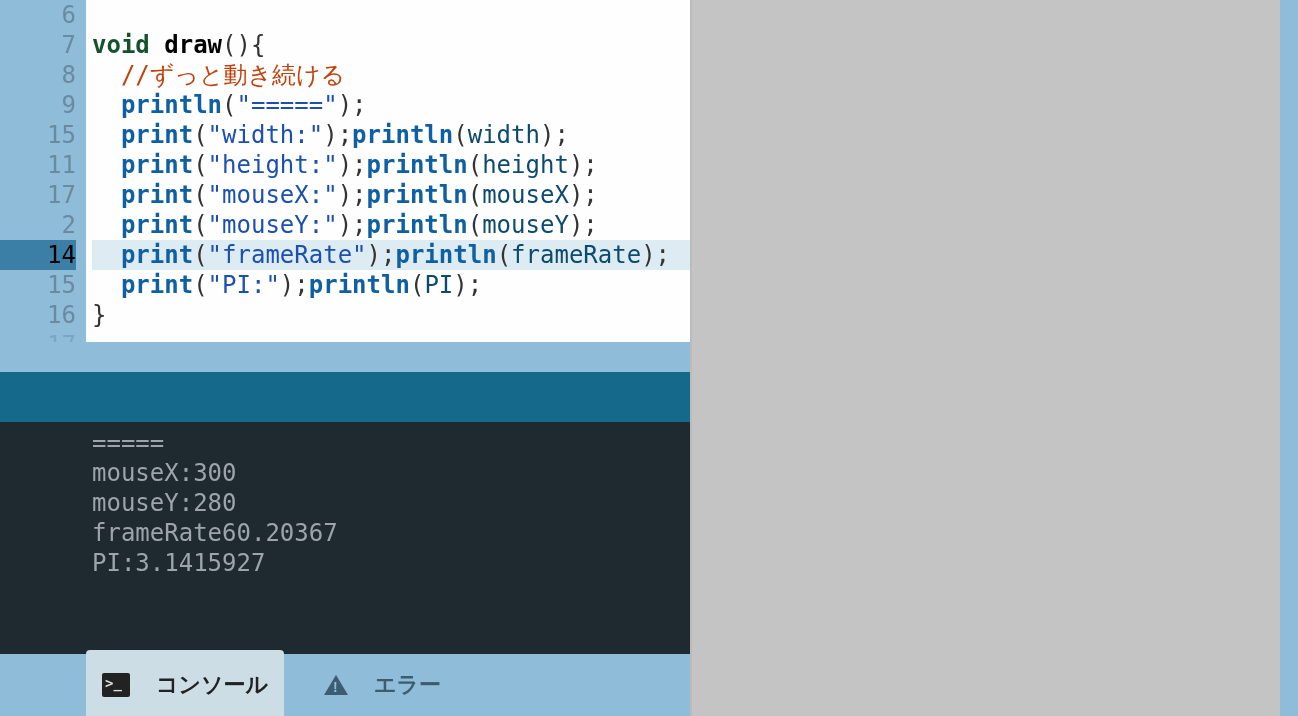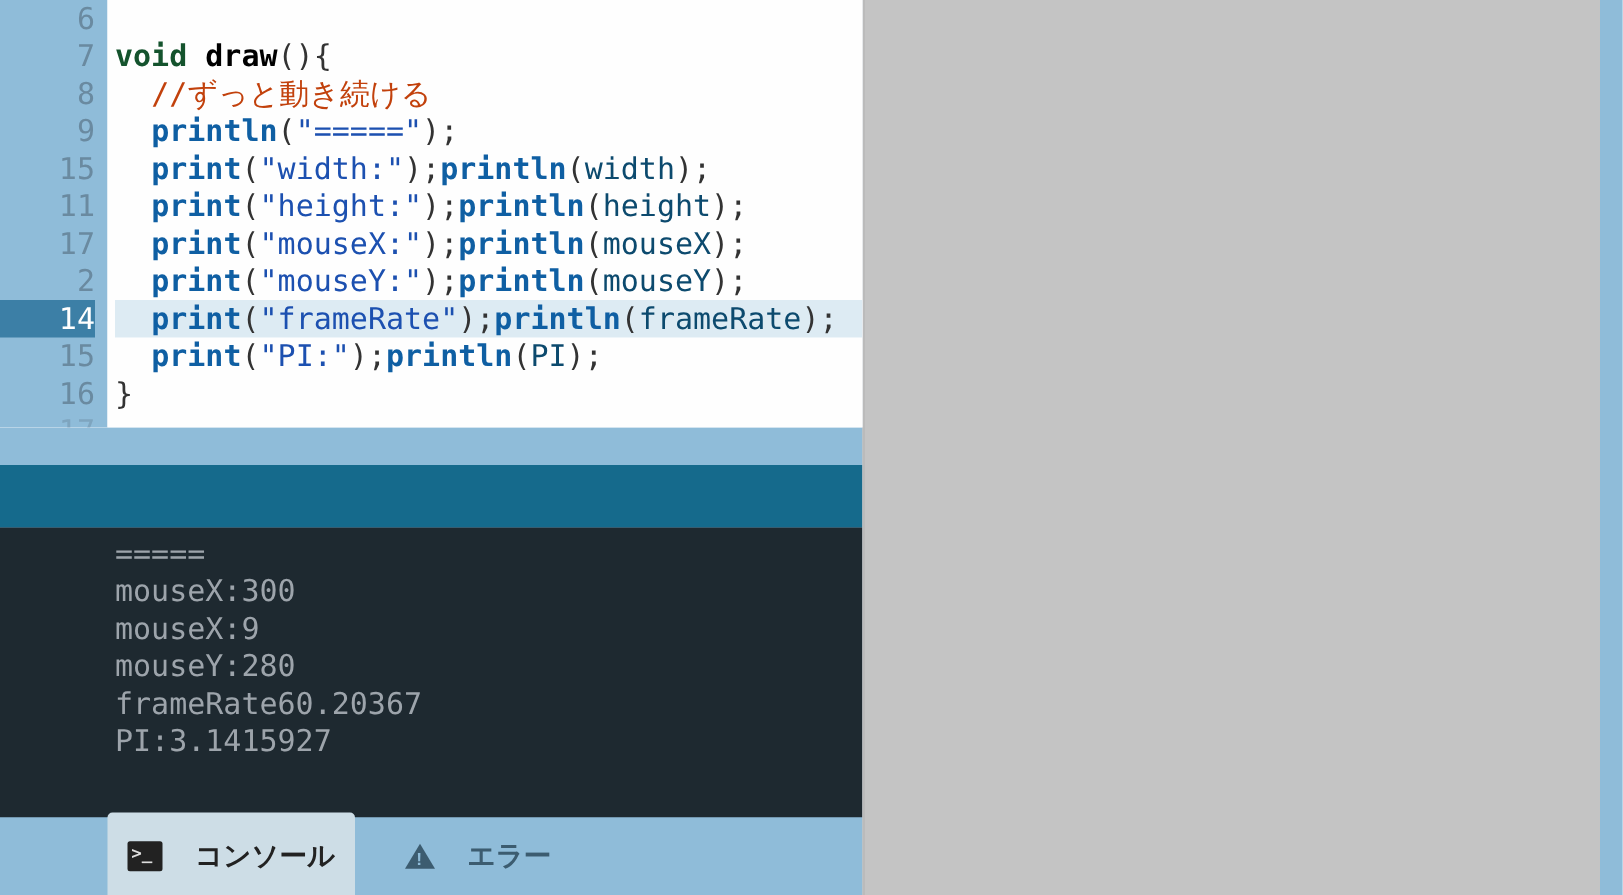--- a/index.html
+++ b/index.html
@@ -4,21 +4,21 @@
 <style>
   * { margin: 0; padding: 0; box-sizing: border-box; }
   html, body { width: 1298px; height: 716px; overflow: hidden; font-family: "Menlo", "Consolas", monospace; }
   .app { display: flex; width: 100%; height: 100%; }
   .left { width: 690px; height: 100%; display: flex; flex-direction: column; background: #8FBCD9; }
   .right { flex: 1; background: #C4C4C4; border-left: 2px solid #bbb; }
 
   .editor { position: relative; background: #FEFEFE; height: 342px; display: flex; font-size: 24px; line-height: 30px; overflow: hidden; }
   .gutter { width: 86px; background: #8FBCD9; text-align: right; padding-right: 10px; color: #6A8AA0; }
   .gutter .gline { height: 30px; white-space: pre; font-weight: 500; }
-  .gutter .gline.current { background: #3C7FA6; color: #ffffff; }
+  .gutter .gline.current { background: #3C7FA6; color: #000000; }
   .gutter .gline.faded { color: rgba(106,138,160,0.45); }
 
   .code { flex: 1; background: #FEFEFE; white-space: pre; padding-left: 6px; }
   .codeline { height: 30px; }
   .codeline.current { background: #DDEBF3; }
 
   .kw { color: #14532d; font-weight: 600; }
   .fnname { color: #000000; font-weight: 700; }
   .call { color: #0F5FA3; font-weight: 600; }
   .sym { color: #333; }
@@ -74,21 +74,20 @@
       <div class="code" id="code"><div class="codeline"></div><div class="codeline"><span class="kw">void </span><span class="fnname">draw</span><span class="sym">(){</span></div><div class="codeline"><span class="sym">  </span><span class="comment">//ずっと動き続ける</span></div><div class="codeline"><span class="sym">  </span><span class="call">println</span><span class="sym">(</span><span class="str">"====="</span><span class="sym">);</span></div><div class="codeline"><span class="sym">  </span><span class="call">print</span><span class="sym">(</span><span class="str">"width:"</span><span class="sym">);</span><span class="call">println</span><span class="sym">(</span><span class="var">width</span><span class="sym">);</span></div><div class="codeline"><span class="sym">  </span><span class="call">print</span><span class="sym">(</span><span class="str">"height:"</span><span class="sym">);</span><span class="call">println</span><span class="sym">(</span><span class="var">height</span><span class="sym">);</span></div><div class="codeline"><span class="sym">  </span><span class="call">print</span><span class="sym">(</span><span class="str">"mouseX:"</span><span class="sym">);</span><span class="call">println</span><span class="sym">(</span><span class="var">mouseX</span><span class="sym">);</span></div><div class="codeline"><span class="sym">  </span><span class="call">print</span><span class="sym">(</span><span class="str">"mouseY:"</span><span class="sym">);</span><span class="call">println</span><span class="sym">(</span><span class="var">mouseY</span><span class="sym">);</span></div><div class="codeline current"><span class="sym">  </span><span class="call">print</span><span class="sym">(</span><span class="str">"frameRate"</span><span class="sym">);</span><span class="call">println</span><span class="sym">(</span><span class="var">frameRate</span><span class="sym">);</span></div><div class="codeline"><span class="sym">  </span><span class="call">print</span><span class="sym">(</span><span class="str">"PI:"</span><span class="sym">);</span><span class="call">println</span><span class="sym">(</span><span class="var">PI</span><span class="sym">);</span></div><div class="codeline"><span class="sym">}</span></div><div class="codeline"></div></div>
     </div>
 
     <div class="bluegap below-editor"></div>
     <div class="mid-strip"></div>
 
     <div class="console-wrap">
       <div class="console" id="console">
           <div class="cline">=====</div>
           <div class="cline">mouseX:300</div>
-          <div class="cline">mouseX:9</div>
           <div class="cline">mouseY:280</div>
           <div class="cline">frameRate60.20367</div>
           <div class="cline">PI:3.1415927</div>
         </div>
       <div class="bottombar">
         <div class="tab active">
           <span class="icon-box"></span>
           <span>コンソール</span>
         </div>
         <div class="tab inactive">

